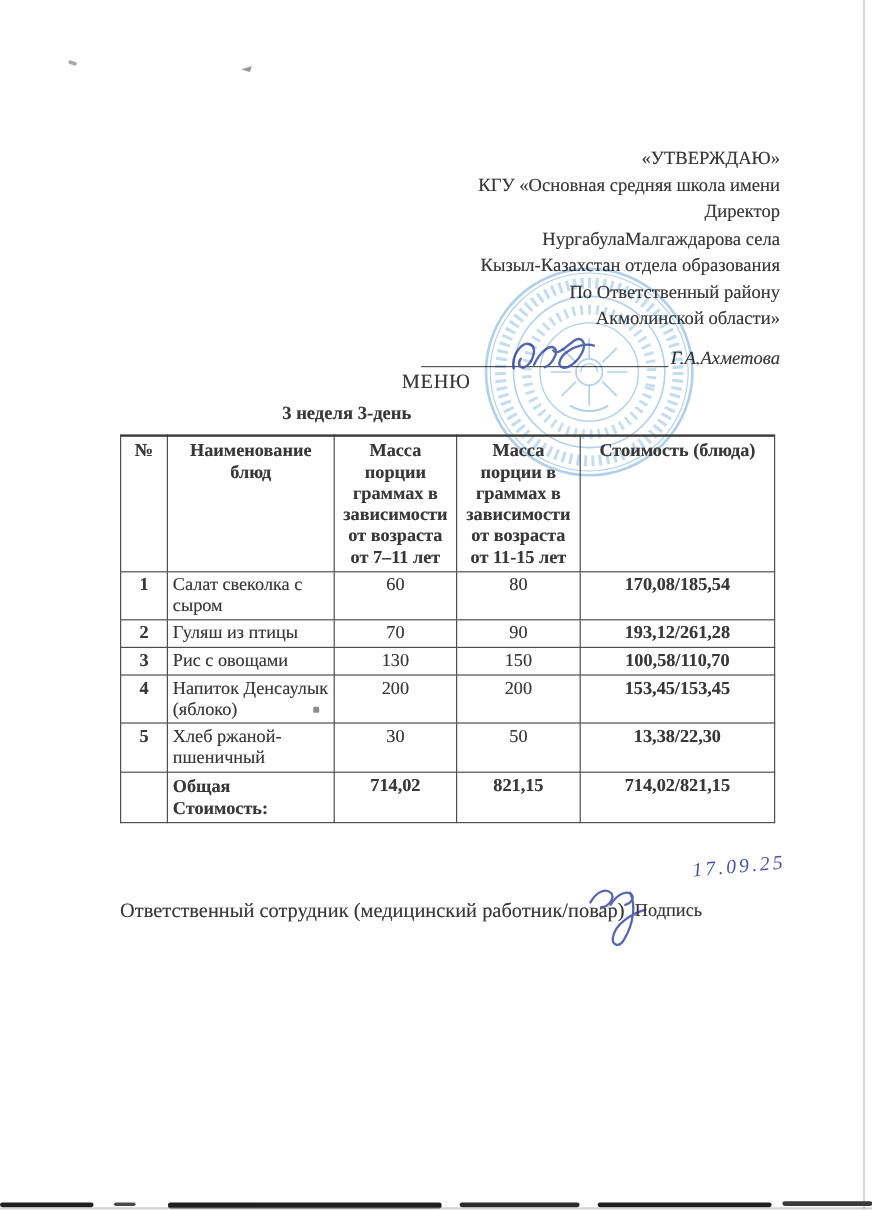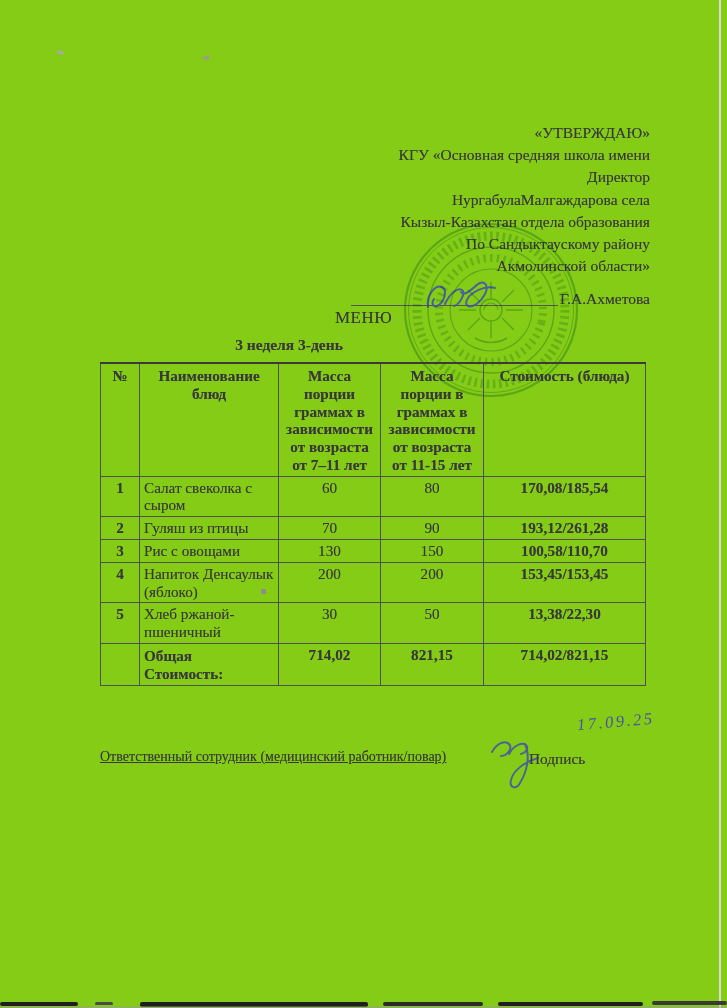--- a/index.html
+++ b/index.html
@@ -1,66 +1,66 @@
 <!DOCTYPE html>
 <html><head>
 <meta charset="utf-8">
 <style>
   html,body{margin:0;padding:0;background:#e8e8e8;}
   .page{
-    position:relative;width:727px;height:1008px;background:#84cc16;
+    position:relative;width:727px;height:1008px;background:#ffffff;
     font-family:"Liberation Serif","DejaVu Serif",serif;color:#383838;overflow:hidden;
     text-shadow:0 0 .4px rgba(70,70,70,.55);
   }
   
   .approval{position:absolute;top:122px;right:77px;width:340px;text-align:right;
     font-size:15.5px;line-height:22.2px;white-space:nowrap;}
   .sig-row{position:absolute;top:288px;left:351px;width:299px;display:flex;align-items:flex-end;
-    font-size:15.5px;line-height:22px;}
+    font-size:15.5px;line-height:22px;font-style:italic;}
   .sig-row .rule{flex:1;border-bottom:1.6px solid #555;margin-bottom:4px;margin-right:2px;}
   
   .menu-title{position:absolute;top:308px;left:0;width:727px;text-align:center;
     font-weight:normal;font-size:17px;letter-spacing:.5px;}
   .menu-subtitle{position:absolute;top:336px;left:0;width:578px;text-align:center;
     font-weight:bold;font-size:15.5px;}
   
   table.menu{position:absolute;top:362px;left:100px;width:545px;border-collapse:collapse;
     table-layout:fixed;font-size:15.2px;line-height:1.17;border:1.2px solid #4a4a4a;border-top:2.6px solid #3a3a3a;}
   table.menu th,table.menu td{border:1.2px solid #4f4f4f;vertical-align:top;padding:2px 4px;}
   table.menu th{font-weight:bold;text-align:center;padding-top:3px;}
   td.num{text-align:center;font-weight:bold;}
   td.name{text-align:left;padding-left:8px;}
   td.mass{text-align:center;}
   td.cost{text-align:center;font-weight:bold;}
   tr.total td{font-weight:bold;}
   tr.total td.name{padding-top:3px;}
   
   .hand-date{position:absolute;left:577px;top:712px;color:#4754a6;font-size:16.5px;
     font-style:italic;letter-spacing:2.5px;transform:rotate(-5deg);text-shadow:none;white-space:nowrap;}
-  .footer-label{position:absolute;left:100px;top:749px;font-size:14px;white-space:nowrap;text-decoration:underline;}
+  .footer-label{position:absolute;left:100px;top:749px;font-size:17px;white-space:nowrap;}
   .footer-sign-label{position:absolute;left:529px;top:750px;font-size:15.3px;}
   .svg-abs{position:absolute;}
   .stamp{mix-blend-mode:multiply;opacity:.85;}
   
   .edge-right{position:absolute;top:0;left:719px;width:2px;height:1008px;background:#dadada;}
   .scan-seg{position:absolute;background:#1f1f1f;border-radius:2px;}
   .speck{position:absolute;background:#a9a9a9;border-radius:1px;}
 </style>
 </head>
 <body>
 
 <div class="page">
 
   <div class="approval">
     <div>«УТВЕРЖДАЮ»</div>
     <div>КГУ «Основная средняя школа имени</div>
     <div>Директор</div>
     <div>НургабулаМалгаждарова села</div>
     <div>Кызыл-Казахстан отдела образования</div>
-    <div>По Сандыктаускому району</div>
+    <div>По Ответственный району</div>
     <div>Акмолинской области»</div>
   </div>
 
   <div class="sig-row">
     <span class="rule"></span>
     <span>Г.А.Ахметова</span>
   </div>
 
   <svg class="svg-abs" style="left:423px;top:276px;" width="78" height="40" viewBox="0 0 78 40">
     <g fill="none" stroke="#4456a8" stroke-width="2" stroke-linecap="round" opacity="0.9">

